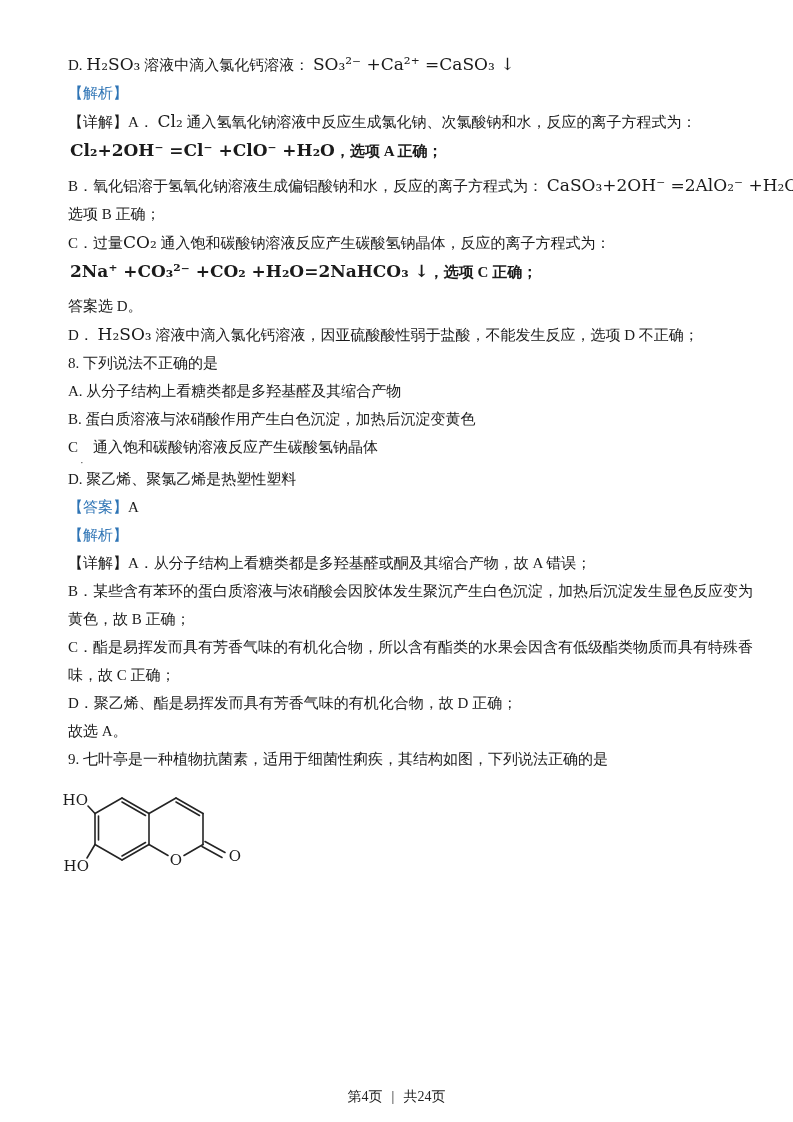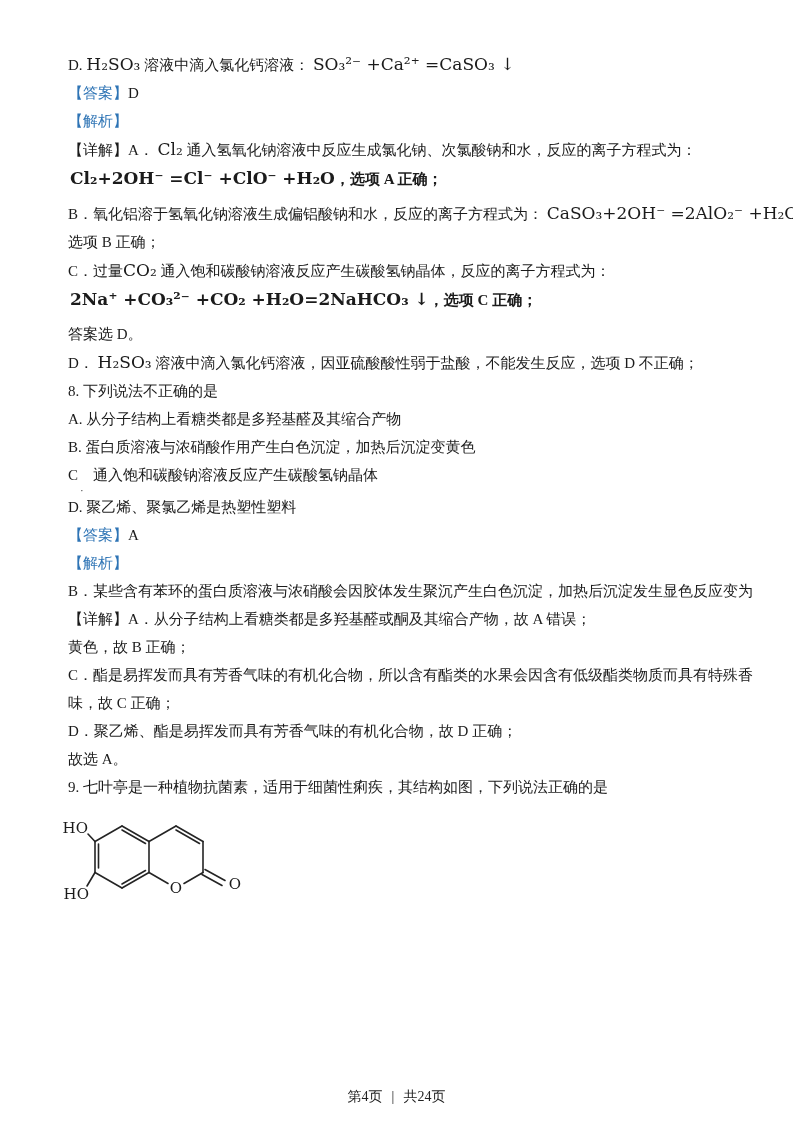--- a/index.html
+++ b/index.html
@@ -40,40 +40,39 @@
   }
   .footer .sep { margin:0 9px; }
 </style>
 </head>
 <body>
 
 <div class="page">
 
   <div>
       <p class="line"><span class="cn">D. </span><span class="f">H₂SO₃</span><span class="cn"> 溶液中滴入氯化钙溶液： </span><span class="f">SO₃²⁻ +Ca²⁺ =CaSO₃ ↓</span></p>
-      <p class="line"><span class="ans">【答案】</span><span class="cn">D</span></p>
       <p class="line"><span class="ans">【解析】</span></p>
       <p class="line"><span class="cn">【详解】A． </span><span class="f">Cl₂</span><span class="cn"> 通入氢氧化钠溶液中反应生成氯化钠、次氯酸钠和水，反应的离子方程式为：</span></p>
       <p class="line fline"><span class="f">Cl₂+2OH⁻ =Cl⁻ +ClO⁻ +H₂O</span><span class="cn">，选项 A 正确；</span></p>
       <p class="line"><span class="cn">B．氧化铝溶于氢氧化钠溶液生成偏铝酸钠和水，反应的离子方程式为： </span><span class="f">CaSO₃+2OH⁻ =2AlO₂⁻ +H₂O</span><span class="cn">，</span></p>
       <p class="line"><span class="cn">选项 B 正确；</span></p>
       <p class="line"><span class="cn">C．过量</span><span class="f">CO₂</span><span class="cn"> 通入饱和碳酸钠溶液反应产生碳酸氢钠晶体，反应的离子方程式为：</span></p>
       <p class="line fline"><span class="f">2Na⁺ +CO₃²⁻ +CO₂ +H₂O=2NaHCO₃ ↓</span><span class="cn">，选项 C 正确；</span></p>
       <p class="line"><span class="cn">答案选 D。</span></p>
       <p class="line"><span class="cn">D． </span><span class="f">H₂SO₃</span><span class="cn"> 溶液中滴入氯化钙溶液，因亚硫酸酸性弱于盐酸，不能发生反应，选项 D 不正确；</span></p>
       <p class="line"><span class="cn">8. 下列说法不正确的是</span></p>
       <p class="line"><span class="cn">A. 从分子结构上看糖类都是多羟基醛及其缩合产物</span></p>
       <p class="line"><span class="cn">B. 蛋白质溶液与浓硝酸作用产生白色沉淀，加热后沉淀变黄色</span></p>
       <p class="line"><span class="cn">C　通入饱和碳酸钠溶液反应产生碳酸氢钠晶体</span></p>
       <p class="line stray"><span class="cn">·</span></p>
       <p class="line"><span class="cn">D. 聚乙烯、聚氯乙烯是热塑性塑料</span></p>
       <p class="line"><span class="ans">【答案】</span><span class="cn">A</span></p>
       <p class="line"><span class="ans">【解析】</span></p>
+      <p class="line"><span class="cn">【详解】A．从分子结构上看糖类都是多羟基醛或酮及其缩合产物，故 A 错误；</span></p>
       <p class="line"><span class="cn">B．某些含有苯环的蛋白质溶液与浓硝酸会因胶体发生聚沉产生白色沉淀，加热后沉淀发生显色反应变为</span></p>
-      <p class="line"><span class="cn">【详解】A．从分子结构上看糖类都是多羟基醛或酮及其缩合产物，故 A 错误；</span></p>
       <p class="line"><span class="cn">黄色，故 B 正确；</span></p>
       <p class="line"><span class="cn">C．酯是易挥发而具有芳香气味的有机化合物，所以含有酯类的水果会因含有低级酯类物质而具有特殊香</span></p>
       <p class="line"><span class="cn">味，故 C 正确；</span></p>
       <p class="line"><span class="cn">D．聚乙烯、酯是易挥发而具有芳香气味的有机化合物，故 D 正确；</span></p>
       <p class="line"><span class="cn">故选 A。</span></p>
       <p class="line"><span class="cn">9. 七叶亭是一种植物抗菌素，适用于细菌性痢疾，其结构如图，下列说法正确的是</span></p>
     </div>
 
   <div class="molecule-wrap">
     <svg width="196" height="104" viewBox="0 0 196 104">

